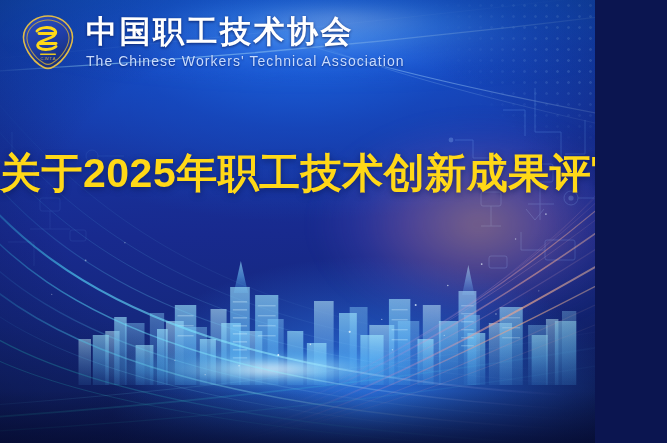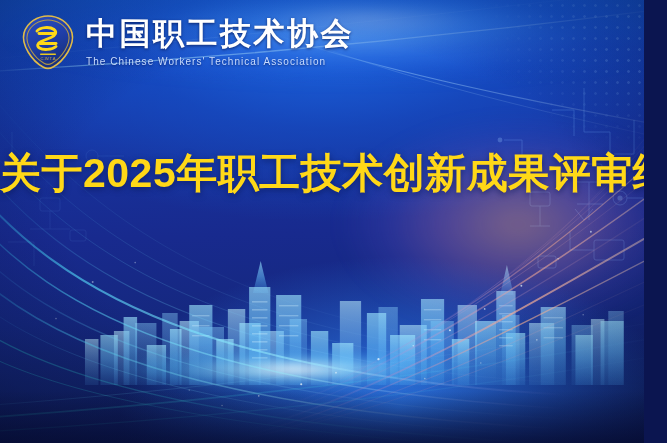--- a/index.html
+++ b/index.html
@@ -2,21 +2,21 @@
 <html><head>
 <meta charset="utf-8">
 <style>
   html, body {
     margin: 0;
     padding: 0;
     background: #0b1550;
   }
   #poster {
     position: relative;
-    width: 644px;
+    width: 595px;
     height: 443px;
     overflow: hidden;
     font-family: "Liberation Sans", "DejaVu Sans", sans-serif;
     background: #0369a1;
     text-decoration: underline;
   }
 
   
   .bg-base {
     position: absolute; inset: 0;
@@ -75,21 +75,21 @@
     font-family: "Liberation Serif", "DejaVu Serif", serif;
     font-weight: bold;
     font-size: 31px;
     letter-spacing: 2.5px;
     line-height: 1.08;
     text-shadow: 0 1px 3px rgba(5,20,80,0.75);
     white-space: nowrap;
   }
   .org-en {
     color: #c9dcff;
-    font-size: 10px;
+    font-size: 14px;
     letter-spacing: 1.05px;
     margin-top: 5px;
     white-space: nowrap;
     text-shadow: 0 1px 2px rgba(5,20,80,0.6);
   }
 
   
   .title-block {
     position: absolute; left: 0; top: 140px; width: 100%;
     text-align: center;

